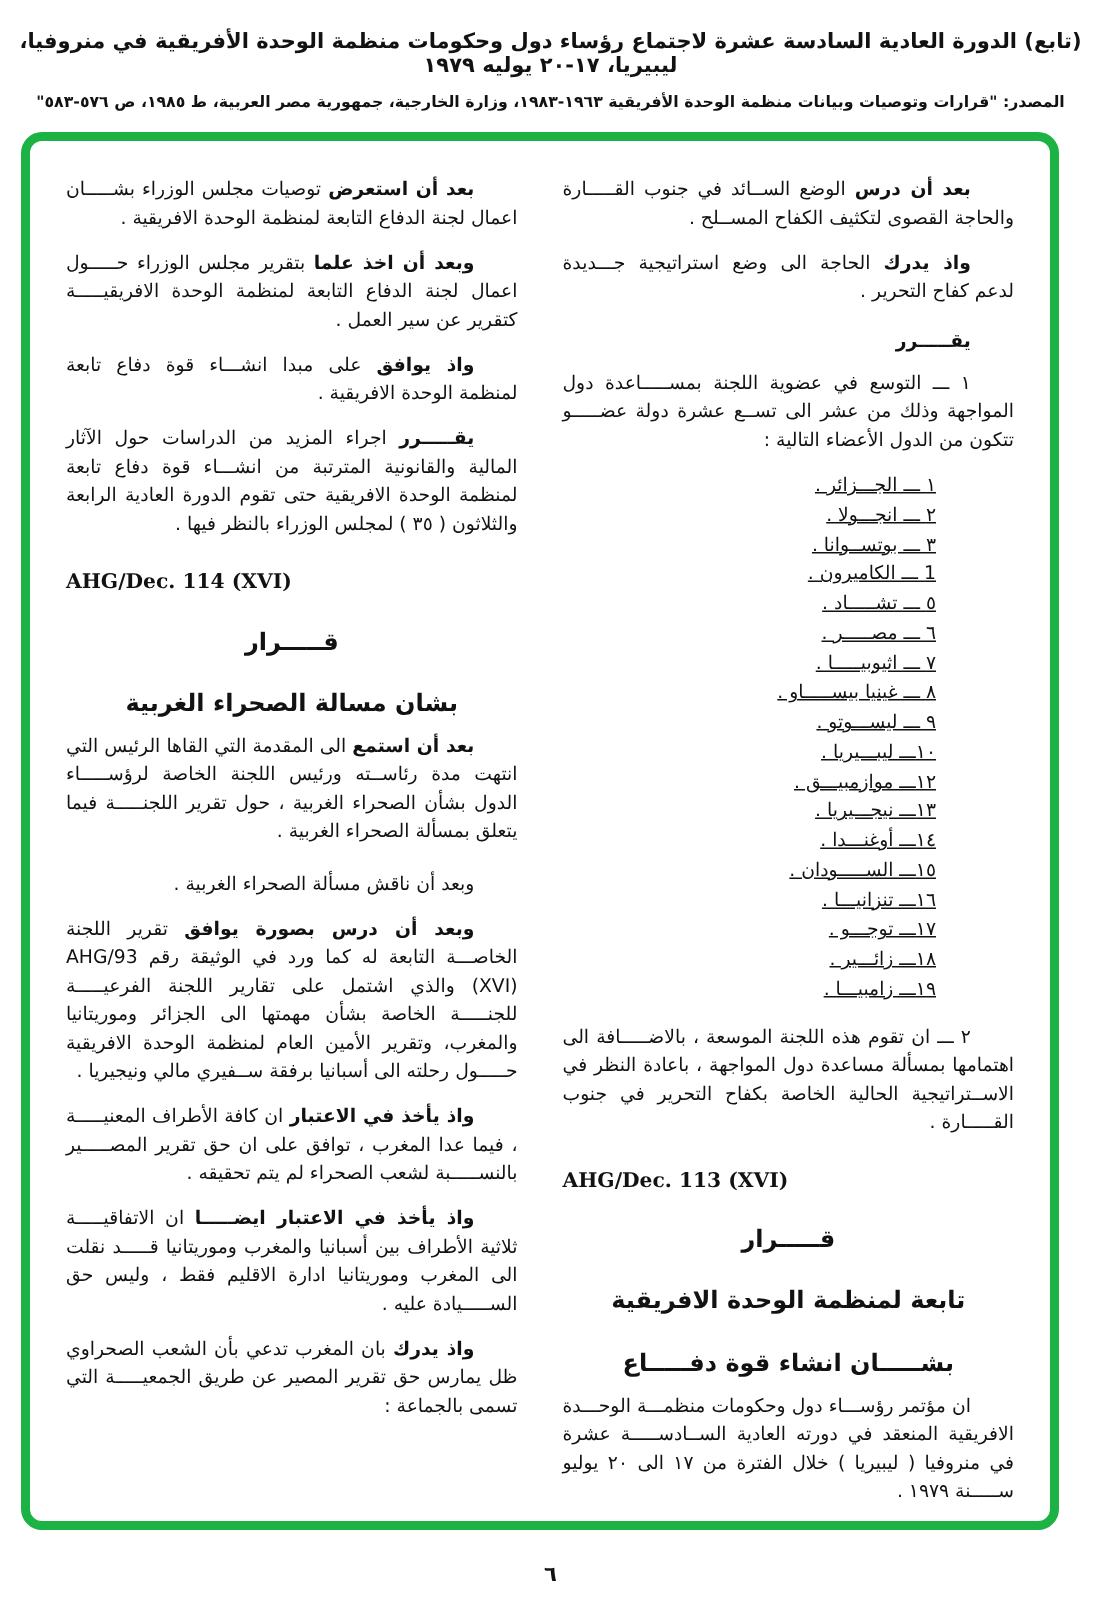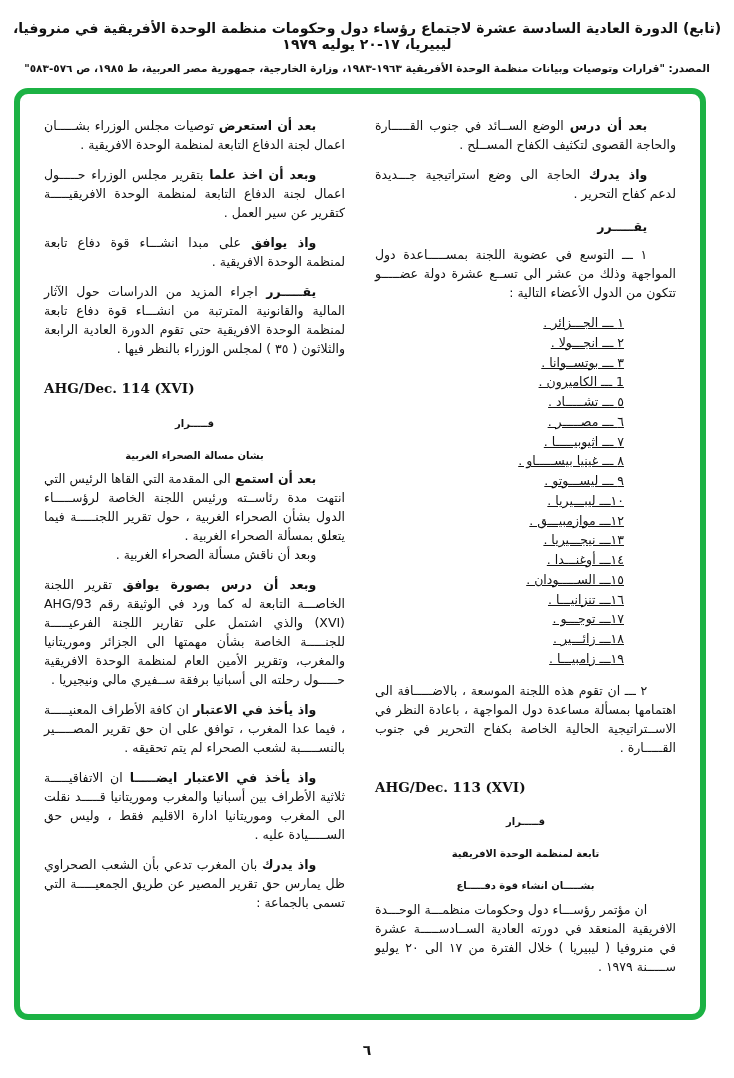--- a/index.html
+++ b/index.html
@@ -11,28 +11,28 @@
   .h1{font-size:14px;font-weight:bold;letter-spacing:0;}
   .h2{font-size:10.5px;font-weight:bold;margin-top:10px;}
   .frame{
     position:absolute;top:88px;left:14px;width:692px;height:932px;
     box-sizing:border-box;border:6px solid #1cb244;border-radius:14px;
     padding:22px 24px 16px;display:flex;direction:rtl;gap:30px;
     background:#ffffff;overflow:hidden;
   }
   .col{flex:1;min-width:0;font-size:12.5px;line-height:1.52;text-align:justify;direction:rtl;}
   .para{margin:0 0 11px;text-indent:2.3em;}
-  .para.tight{margin-bottom:0;}
+  .para.tight{margin-bottom:16px;}
   .lead{font-weight:bold;}
   .decides{font-weight:bold;text-indent:2.3em;margin:14px 0 9px;}
   .country-list{list-style:none;margin:2px 0 12px;padding:0 52px 0 0;text-decoration:underline;}
   .country-list li{line-height:1.58;white-space:nowrap;}
   .docref{direction:ltr;text-align:left;font-family:"DejaVu Serif",serif;
           font-weight:bold;font-size:13.5px;margin:20px 0 4px;text-indent:0;}
-  .cheading{text-align:center;font-weight:bold;font-size:10px;margin:17px 0 6px;text-indent:0;}
+  .cheading{text-align:center;font-weight:bold;font-size:16px;margin:17px 0 6px;text-indent:0;}
   .pagenum{position:absolute;bottom:20px;left:0;right:0;text-align:center;
            font-size:14px;font-weight:bold;direction:rtl;}
 </style>
 </head>
 <body>
 
 <div class="header">
   <div class="h1">(تابع) الدورة العادية السادسة عشرة لاجتماع رؤساء دول وحكومات منظمة الوحدة الأفريقية في منروفيا، ليبيريا، ١٧-٢٠ يوليه ١٩٧٩</div>
   <div class="h2">المصدر: "قرارات وتوصيات وبيانات منظمة الوحدة الأفريقية ١٩٦٣-١٩٨٣، وزارة الخارجية، جمهورية مصر العربية، ط ١٩٨٥، ص ٥٧٦-٥٨٣"</div>
 </div>

